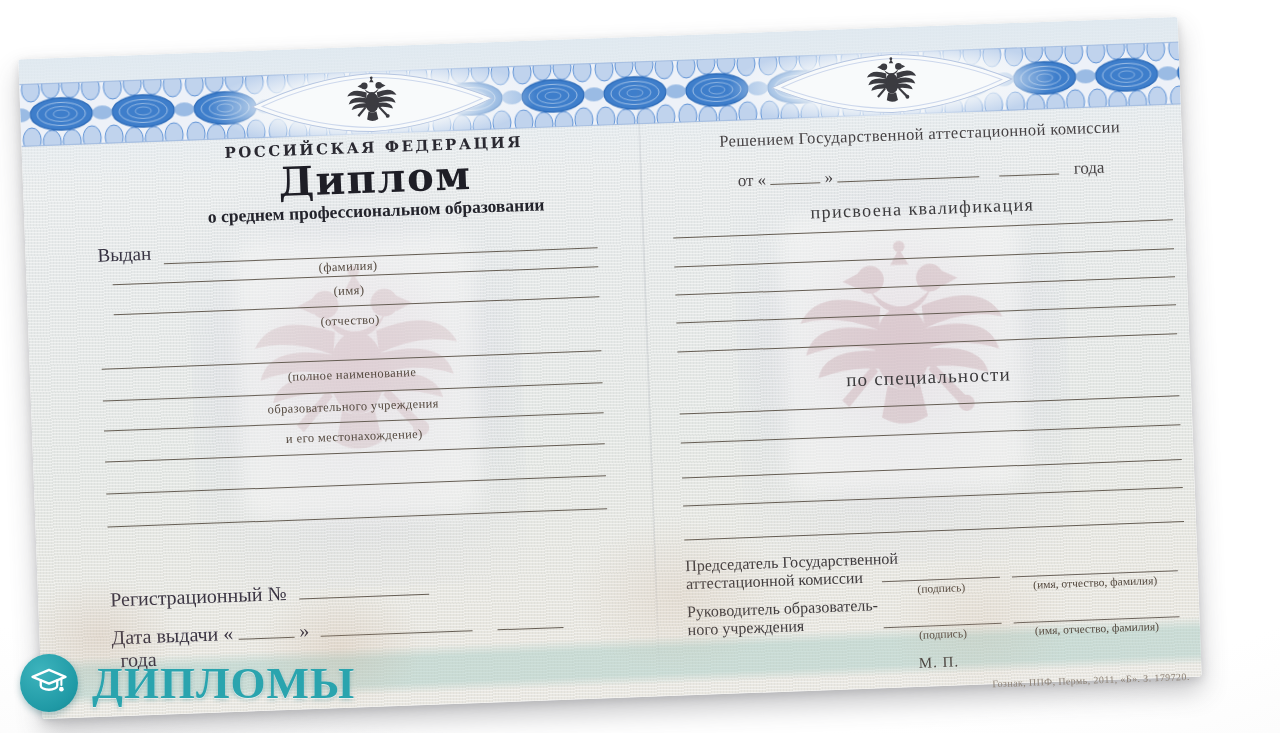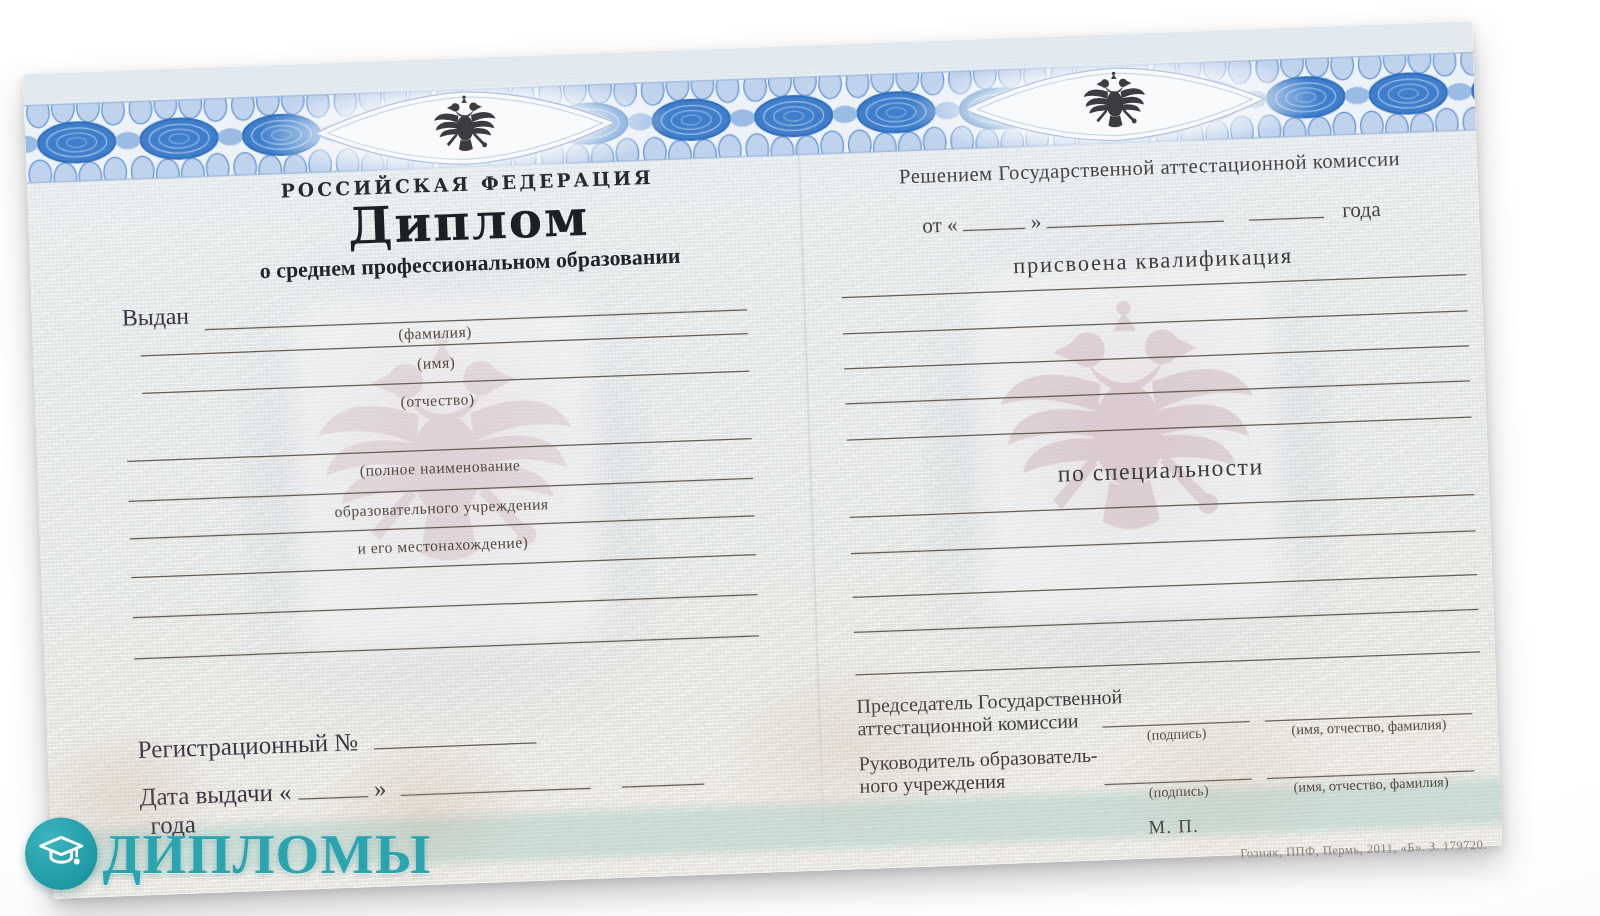--- a/index.html
+++ b/index.html
@@ -96,21 +96,21 @@
   .sig-block .lbl { position:absolute; left:0; top:0; font-size:16px; line-height:18px; color:#3f3b3d; }
   .sig-block .lineA { position:absolute; left:196px; top:31px; width:118px; border-bottom:1.1px solid #6a625a; }
   .sig-block .lineB { position:absolute; left:326px; top:31px; width:166px; border-bottom:1.1px solid #6a625a; }
   .sig-block .capA  { position:absolute; left:196px; top:34px; width:118px; text-align:center; }
   .sig-block .capB  { position:absolute; left:270px; top:34px; width:278px; text-align:center; white-space:nowrap; }
 
   .seal { top:538px; font-size:15px; color:#4a4440; letter-spacing:1px; }
   .imprint { top:564px; text-align:right; font-size:10px; color:#8d8276; letter-spacing:.4px; }
 
   
-  .site-logo { position:absolute; left:20px; top:654px; display:flex; gap:4px; z-index:30; }
+  .site-logo { position:absolute; left:20px; top:654px; display:flex; gap:14px; z-index:30; }
   .logo-circle {
     width:58px; height:58px; border-radius:50%;
     background:radial-gradient(circle at 35% 30%, #3db4bd, #1f99a5 70%, #18858f);
     box-shadow:0 3px 7px rgba(0,80,90,.3);
     display:flex; align-items:center; justify-content:center;
   }
   .logo-text {
     font-family:"Liberation Serif", serif; font-weight:bold; font-size:45px; line-height:58px;
     color:#2aa4ae; letter-spacing:1px;
     text-shadow:0 1px 0 rgba(255,255,255,.55), 0 2px 4px rgba(25,120,130,.30);

